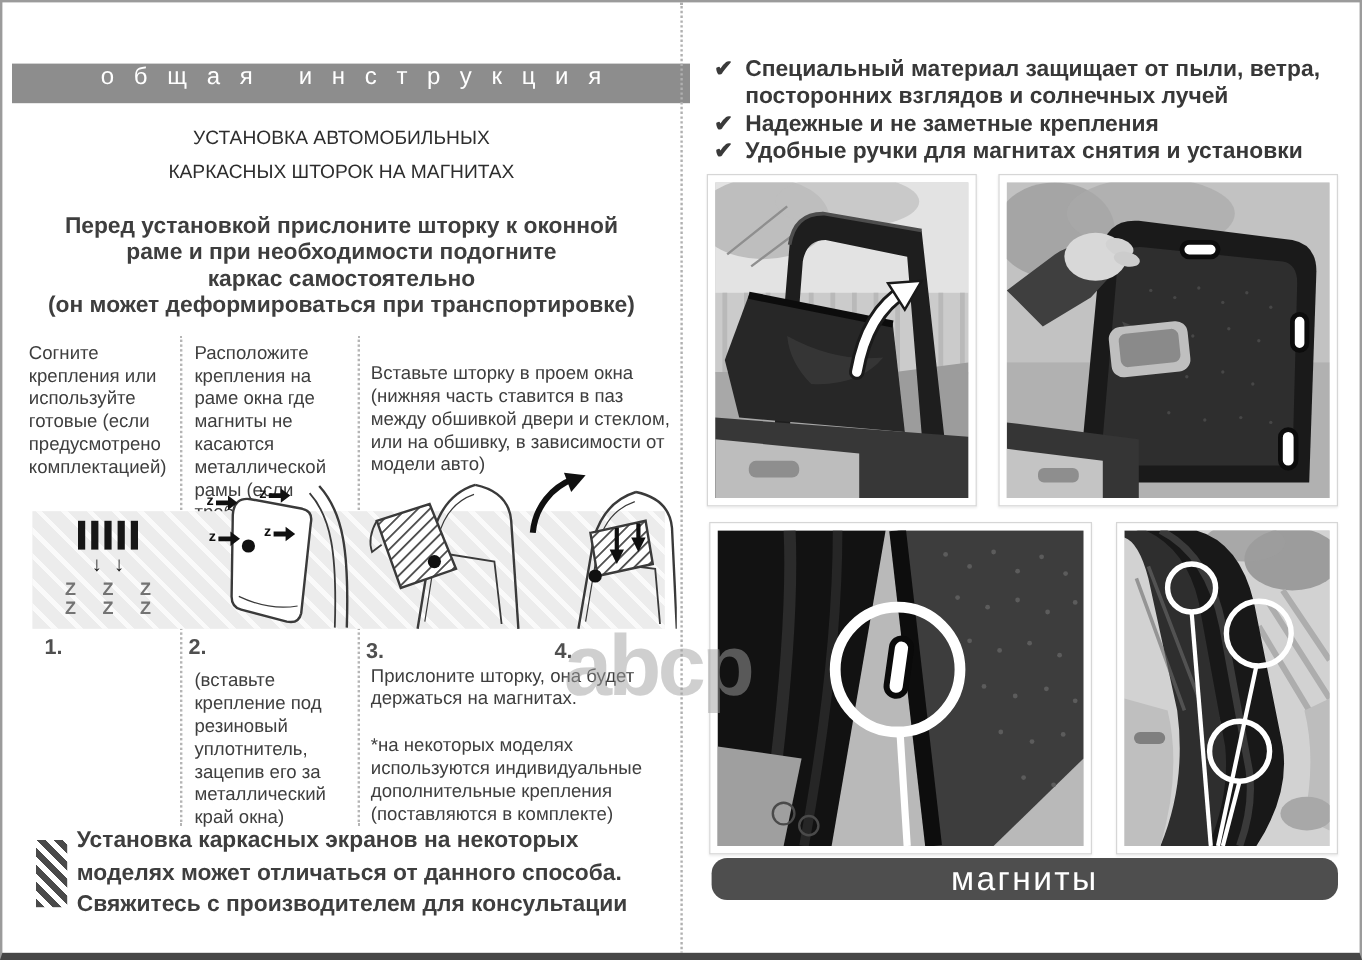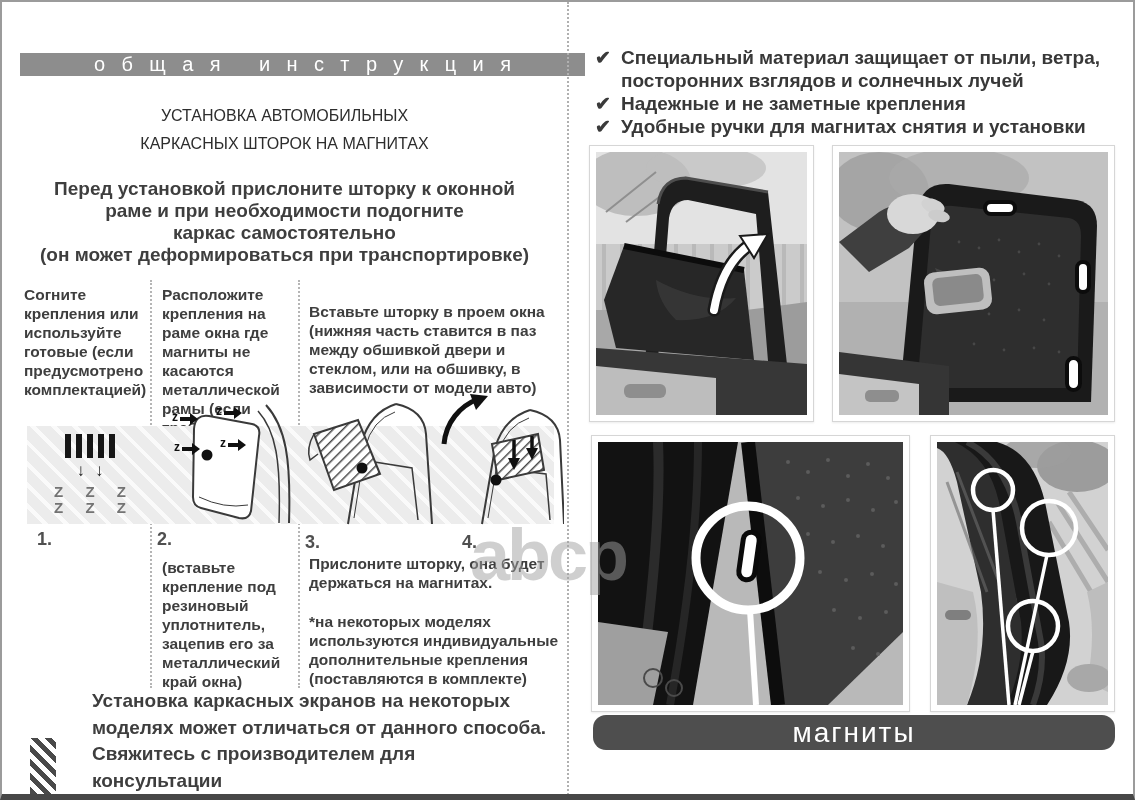--- a/index.html
+++ b/index.html
@@ -7,45 +7,45 @@
     position:relative;width:1135px;height:800px;background:#fff;overflow:hidden;
     font-family:"Liberation Sans", sans-serif;color:#3e3e3e;box-sizing:border-box;
     border-left:2px solid #9b9b9b;border-top:2px solid #9b9b9b;border-right:2px solid #9b9b9b;
     border-bottom:6px solid #474747;
   }
   .abs{position:absolute;}
   .pre{white-space:pre-line;font-weight:bold;}
 
   
   .header-band{
-    left:18px;top:51px;width:565px;height:23px;background:#8d8d8d;color:#fff;
+    left:8px;top:51px;width:565px;height:33px;background:#8d8d8d;color:#fff;
     display:flex;align-items:flex-start;justify-content:center;
     font-size:20px;letter-spacing:0.82em;text-indent:0.82em;font-weight:400;
   }
   .title{left:0;top:100px;width:565px;text-align:center;font-size:16px;line-height:28px;
     font-weight:400;color:#2d2d2d;}
   .intro{left:0;top:176px;width:565px;text-align:center;font-size:19px;line-height:22px;color:#3e3e3e;}
 
-  .col-text{font-size:15.5px;line-height:19px;color:#3e3e3e;font-weight:bold;}
+  .col-text{font-size:15.5px;line-height:19px;color:#3e3e3e;}
   .divider-dashed{width:0;border-left:2px dotted #b5b5b5;}
   .divider-page{left:565px;top:0;height:800px;width:0;border-left:2px dotted #b0b0b0;}
 
   .illu-band{
     left:25px;top:424px;width:527px;height:98px;background:#ececec;
     background-image:repeating-linear-gradient(45deg, rgba(255,255,255,0) 0 11px, rgba(255,255,255,0.75) 11px 15px);
   }
   .step-num{font-size:18px;font-weight:700;color:#4f4f4f;}
 
   
   .bars{display:flex;gap:5px;}
   .bar{width:6px;height:24px;background:#161616;}
   .dn-arrows{display:flex;gap:10px;justify-content:center;font-size:17px;font-weight:700;color:#161616;line-height:18px;}
   .z-row{font-size:15px;font-weight:700;color:#737373;letter-spacing:9px;text-indent:9px;line-height:16px;text-align:center;}
 
-  .footer-note{display:flex;gap:36px;align-items:flex-end;left:28px;top:686px;width:520px;}
+  .footer-note{display:flex;gap:8px;align-items:center;left:28px;top:686px;width:520px;}
   .hatch-icon{
     width:26px;height:56px;flex:0 0 26px;
     background:repeating-linear-gradient(45deg,#4a4a4a 0 5px,#fff 5px 10px);
   }
   .footer-text{font-size:19px;line-height:26.5px;color:#3e3e3e;}
 
   
   .features{left:593px;top:44px;width:530px;display:flex;flex-direction:column;gap:0;}
   .feature{display:flex;font-size:19px;line-height:23px;color:#383838;}
   .feature .chk{width:26px;flex:0 0 26px;font-weight:700;color:#3a3a3a;}

